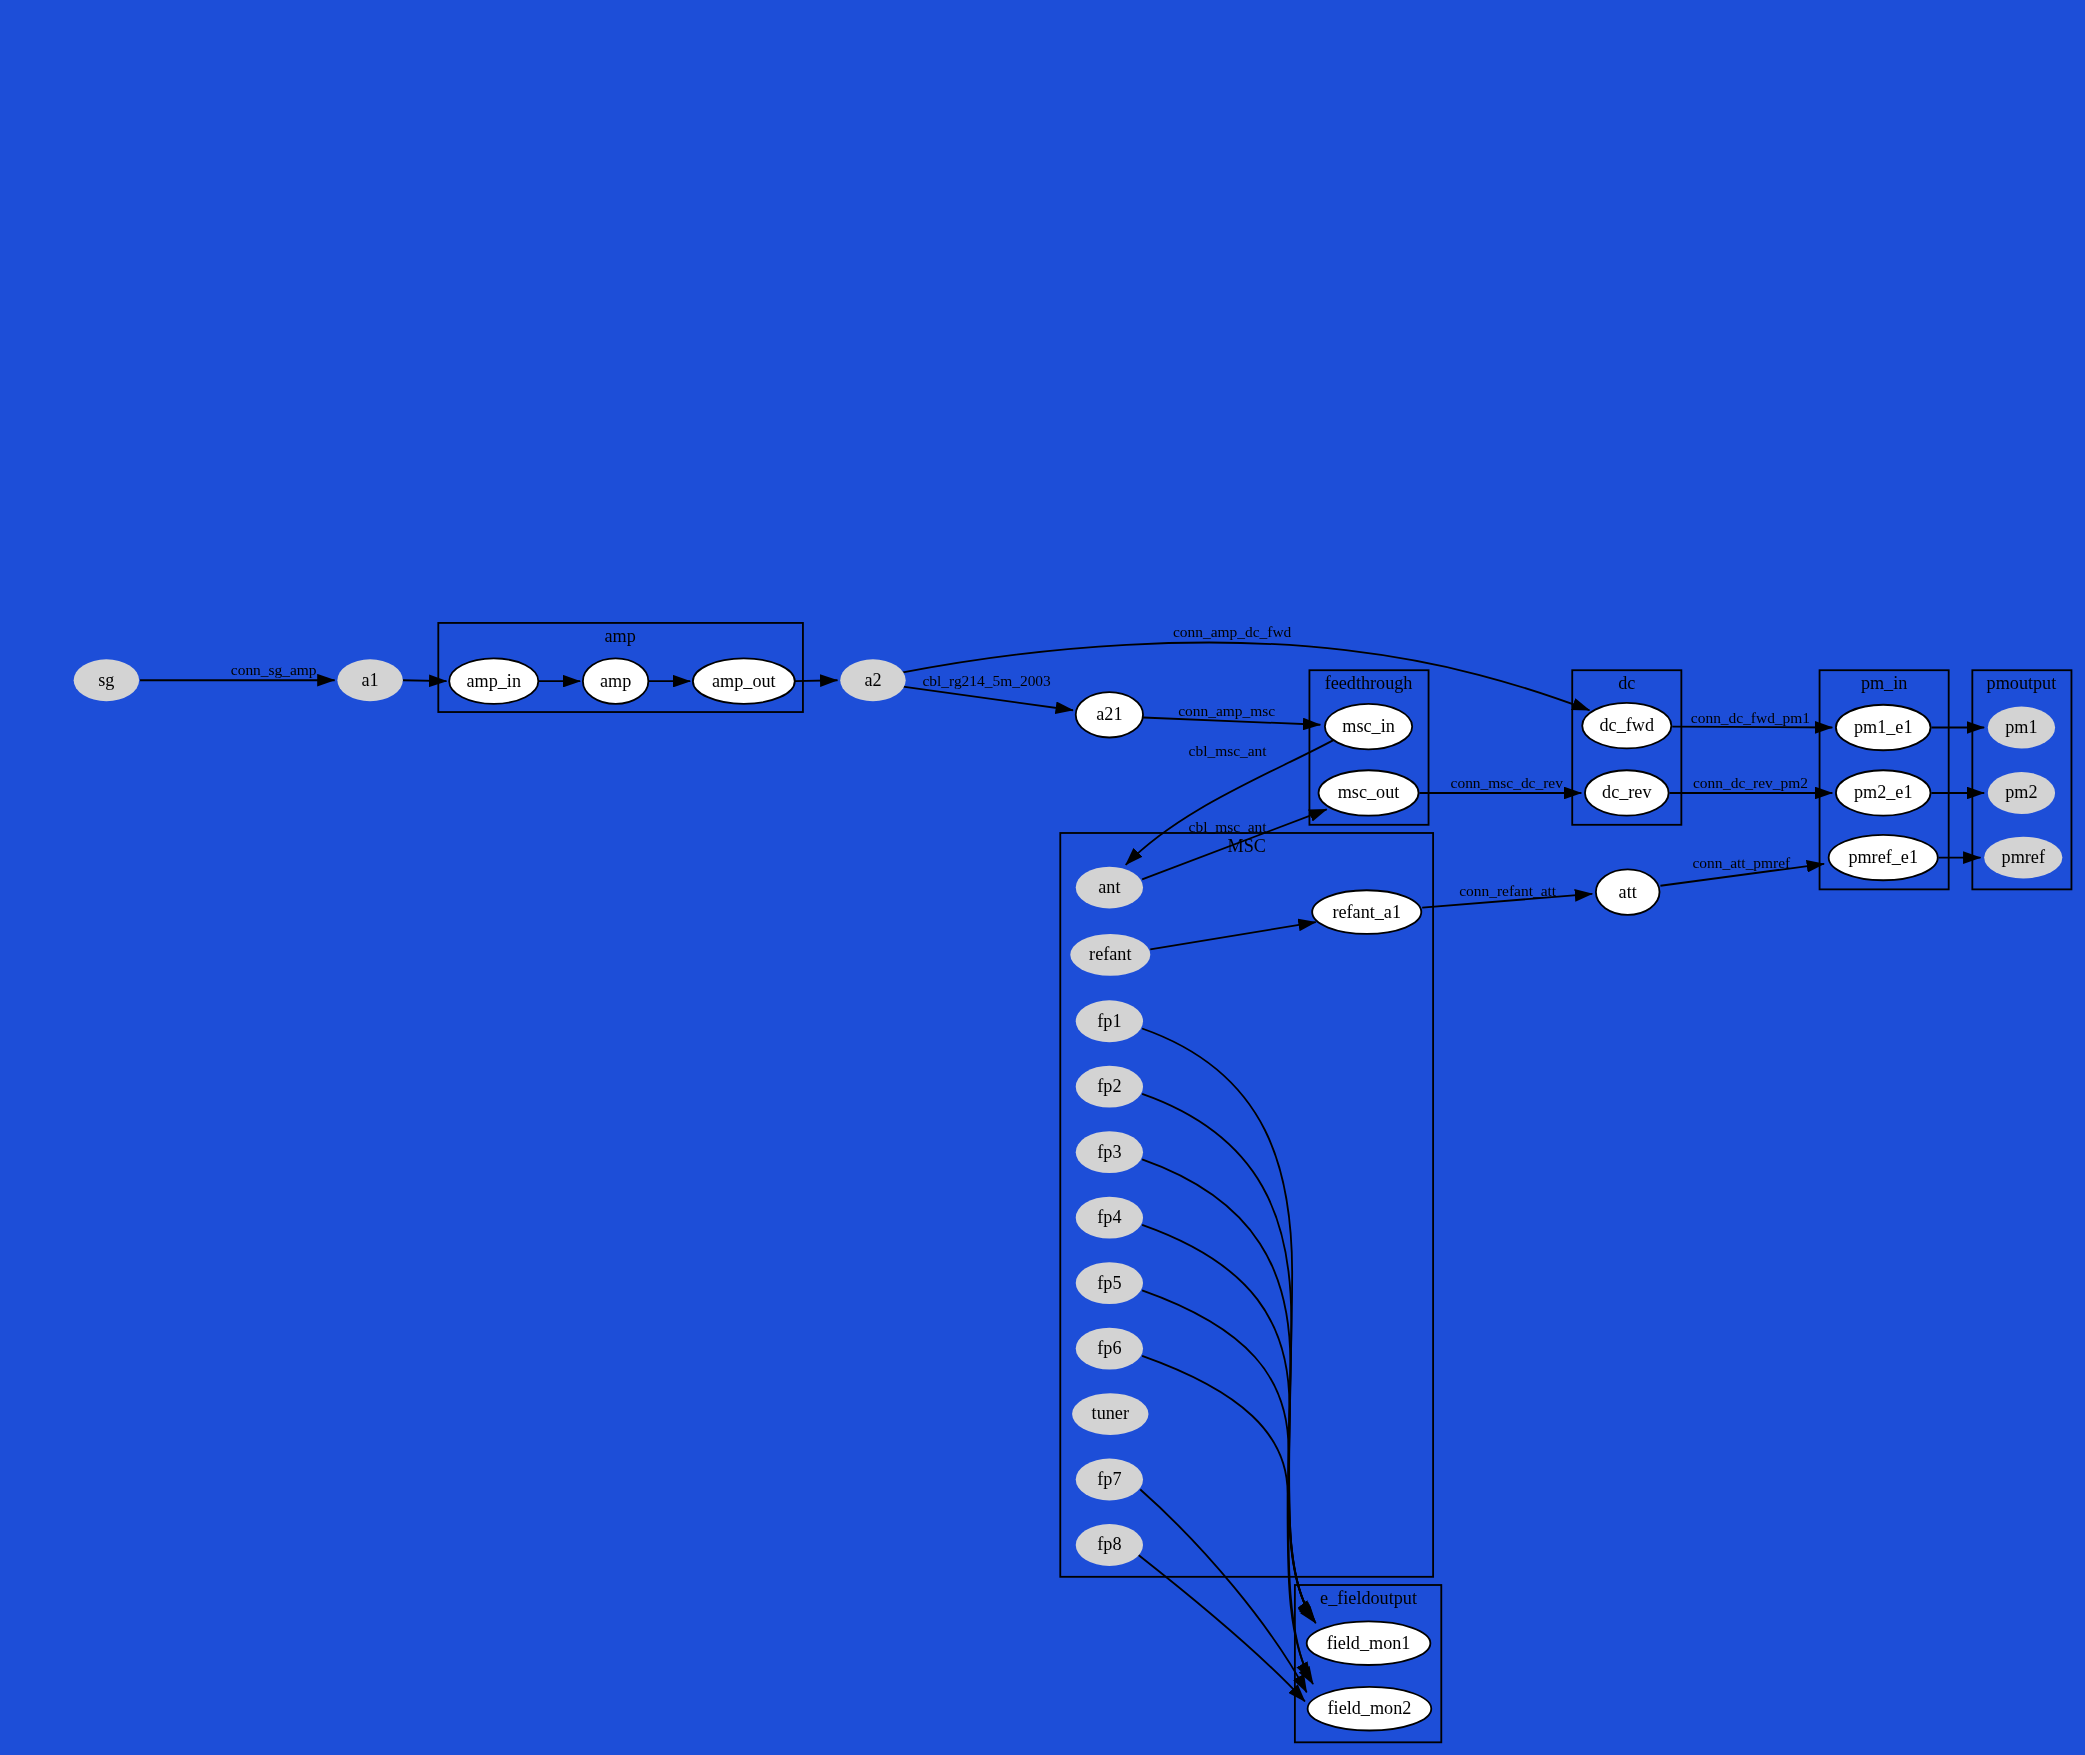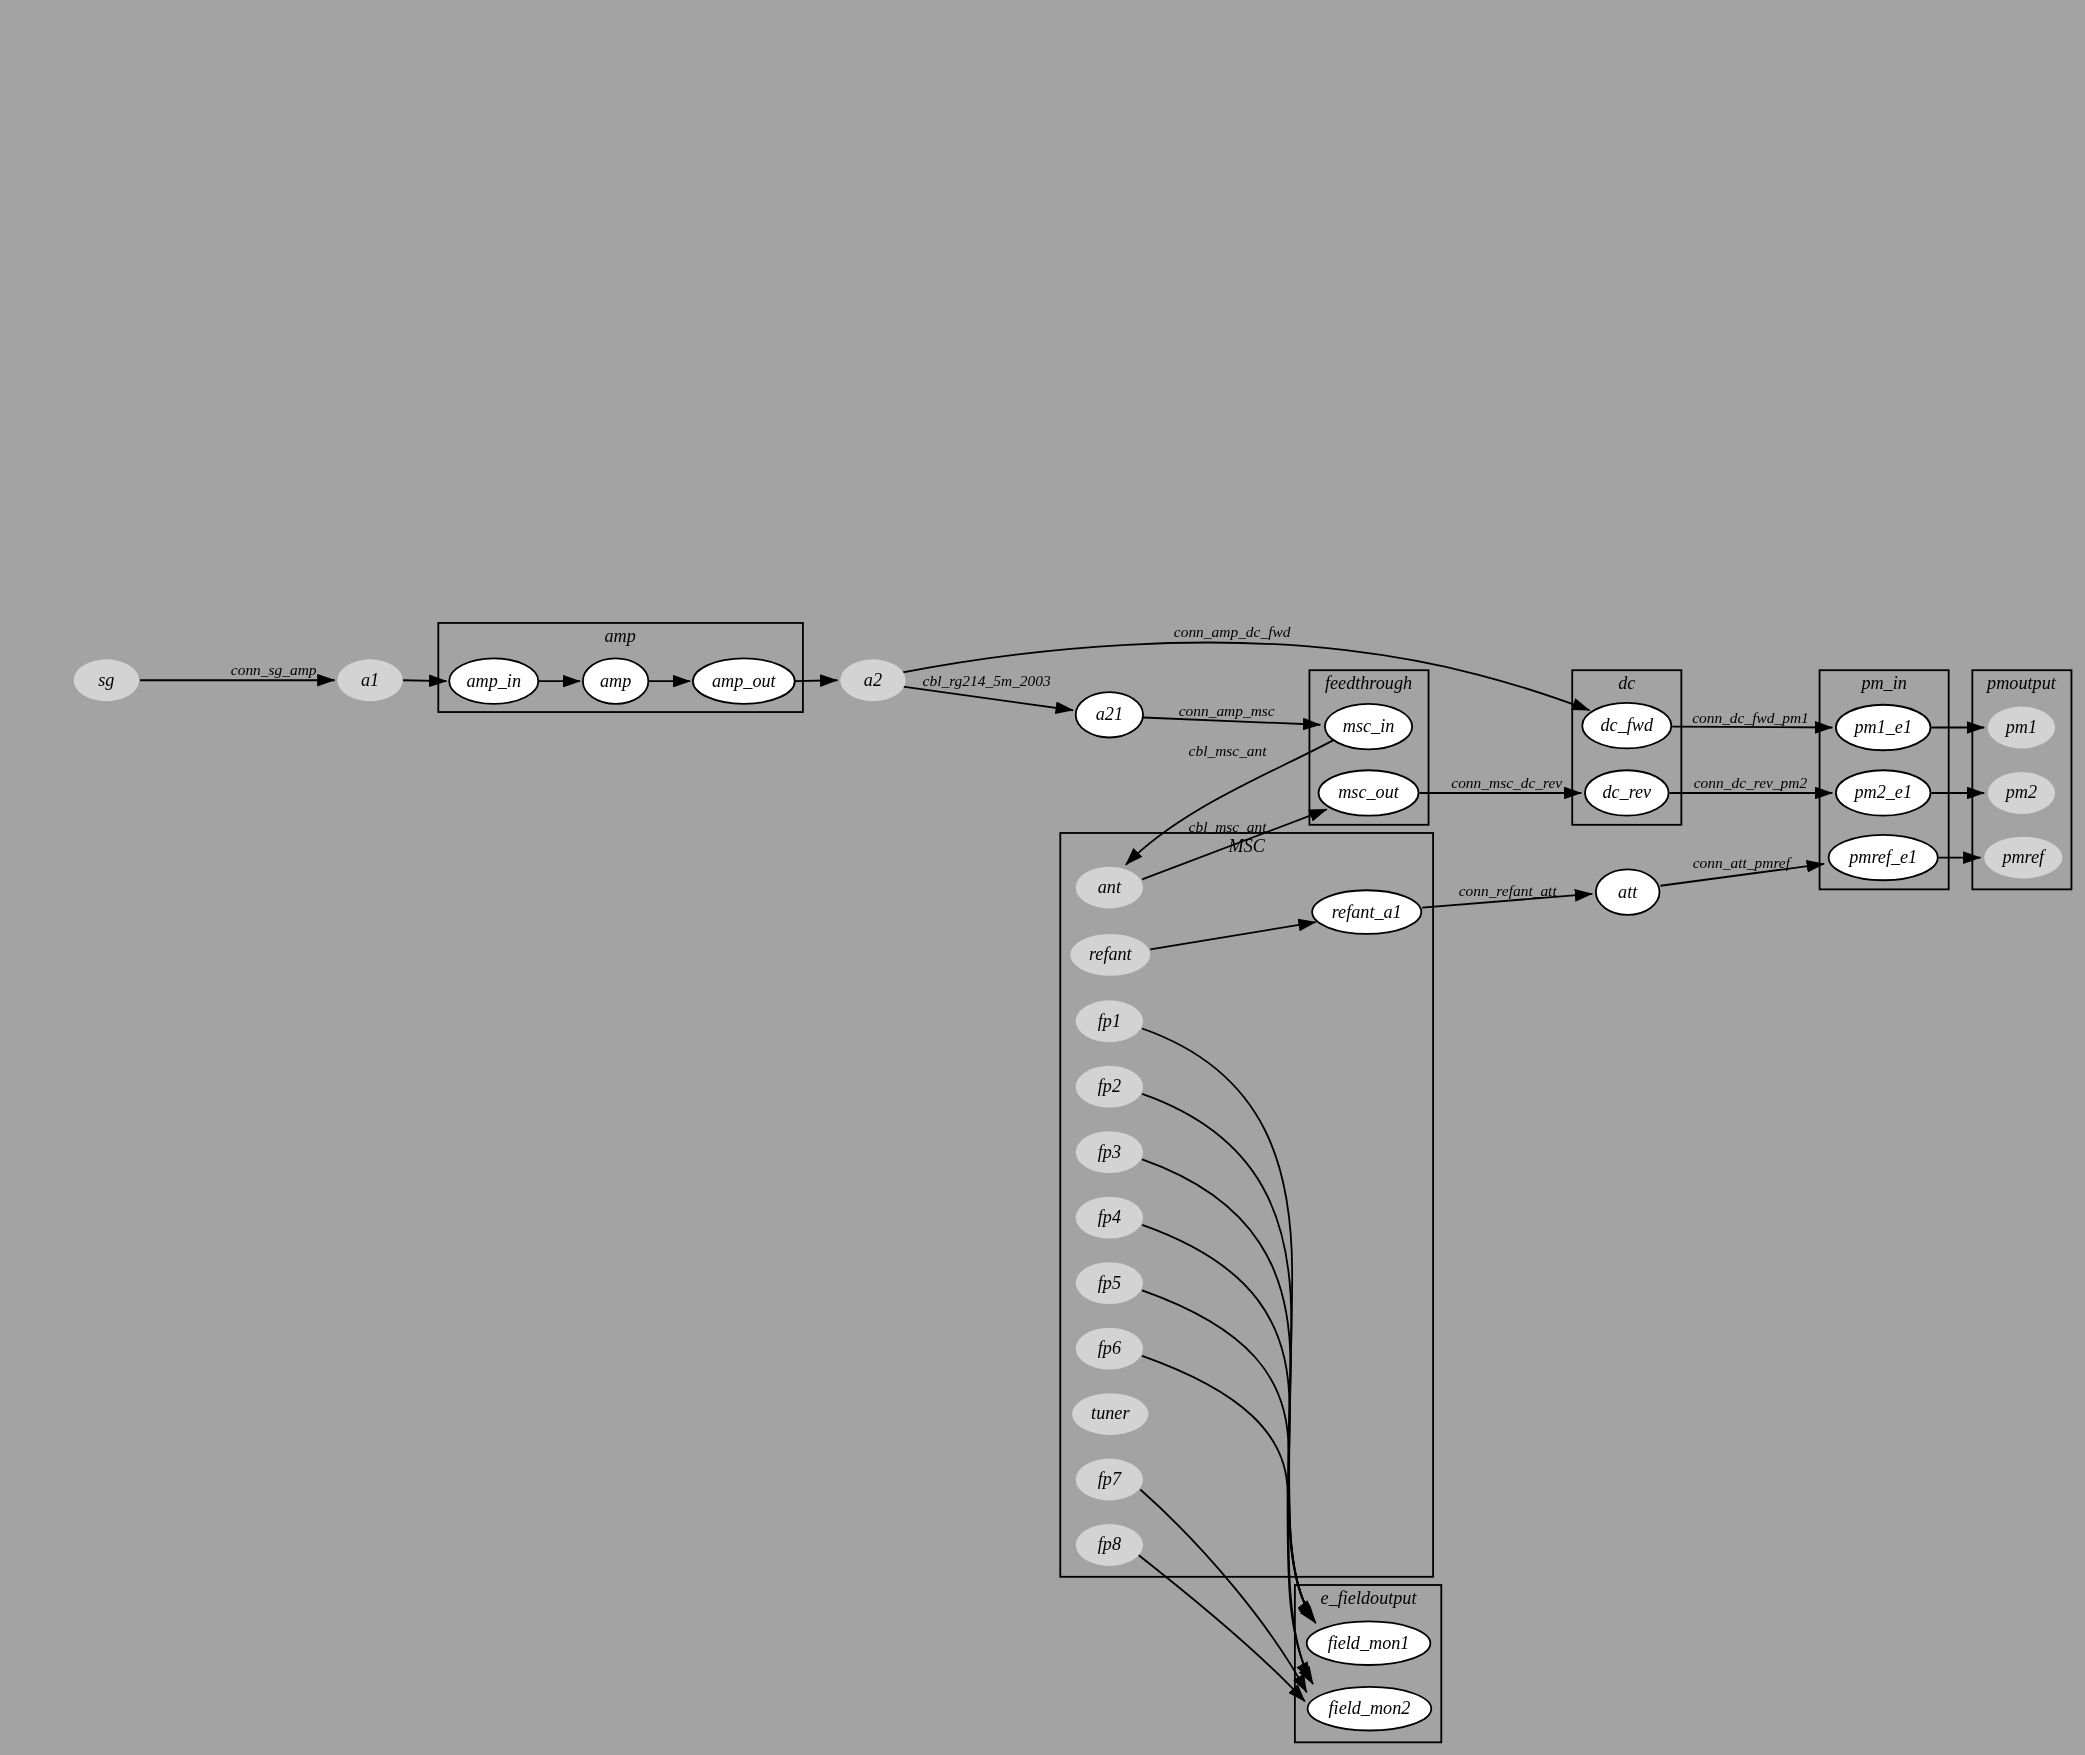--- a/index.html
+++ b/index.html
@@ -1,16 +1,16 @@
 <!DOCTYPE html>
 <html style="font-size:14.5px"><head>
 <meta charset="utf-8">
 <style>
   html,body{margin:0;padding:0;background:#ffffff;}
-  .canvas{position:relative;width:2086px;height:1756px;background:#a3a3a3;overflow:hidden;font-style:italic;}
+  .canvas{position:relative;width:2086px;height:1756px;background:#1d4ed8;overflow:hidden;}
   svg{display:block;}
   text{font-family:"Liberation Serif","DejaVu Serif",serif;fill:#000000;}
   .node-label{font-size:20px;text-anchor:middle;}
   .cluster-label{font-size:20px;text-anchor:middle;}
   .edge-label{font-size:17px;text-anchor:middle;}
   .cluster-box{fill:none;stroke:#000000;stroke-width:2;}
   .edge-path{fill:none;stroke:#000000;stroke-width:2;}
 </style>
 </head>
 <body>

